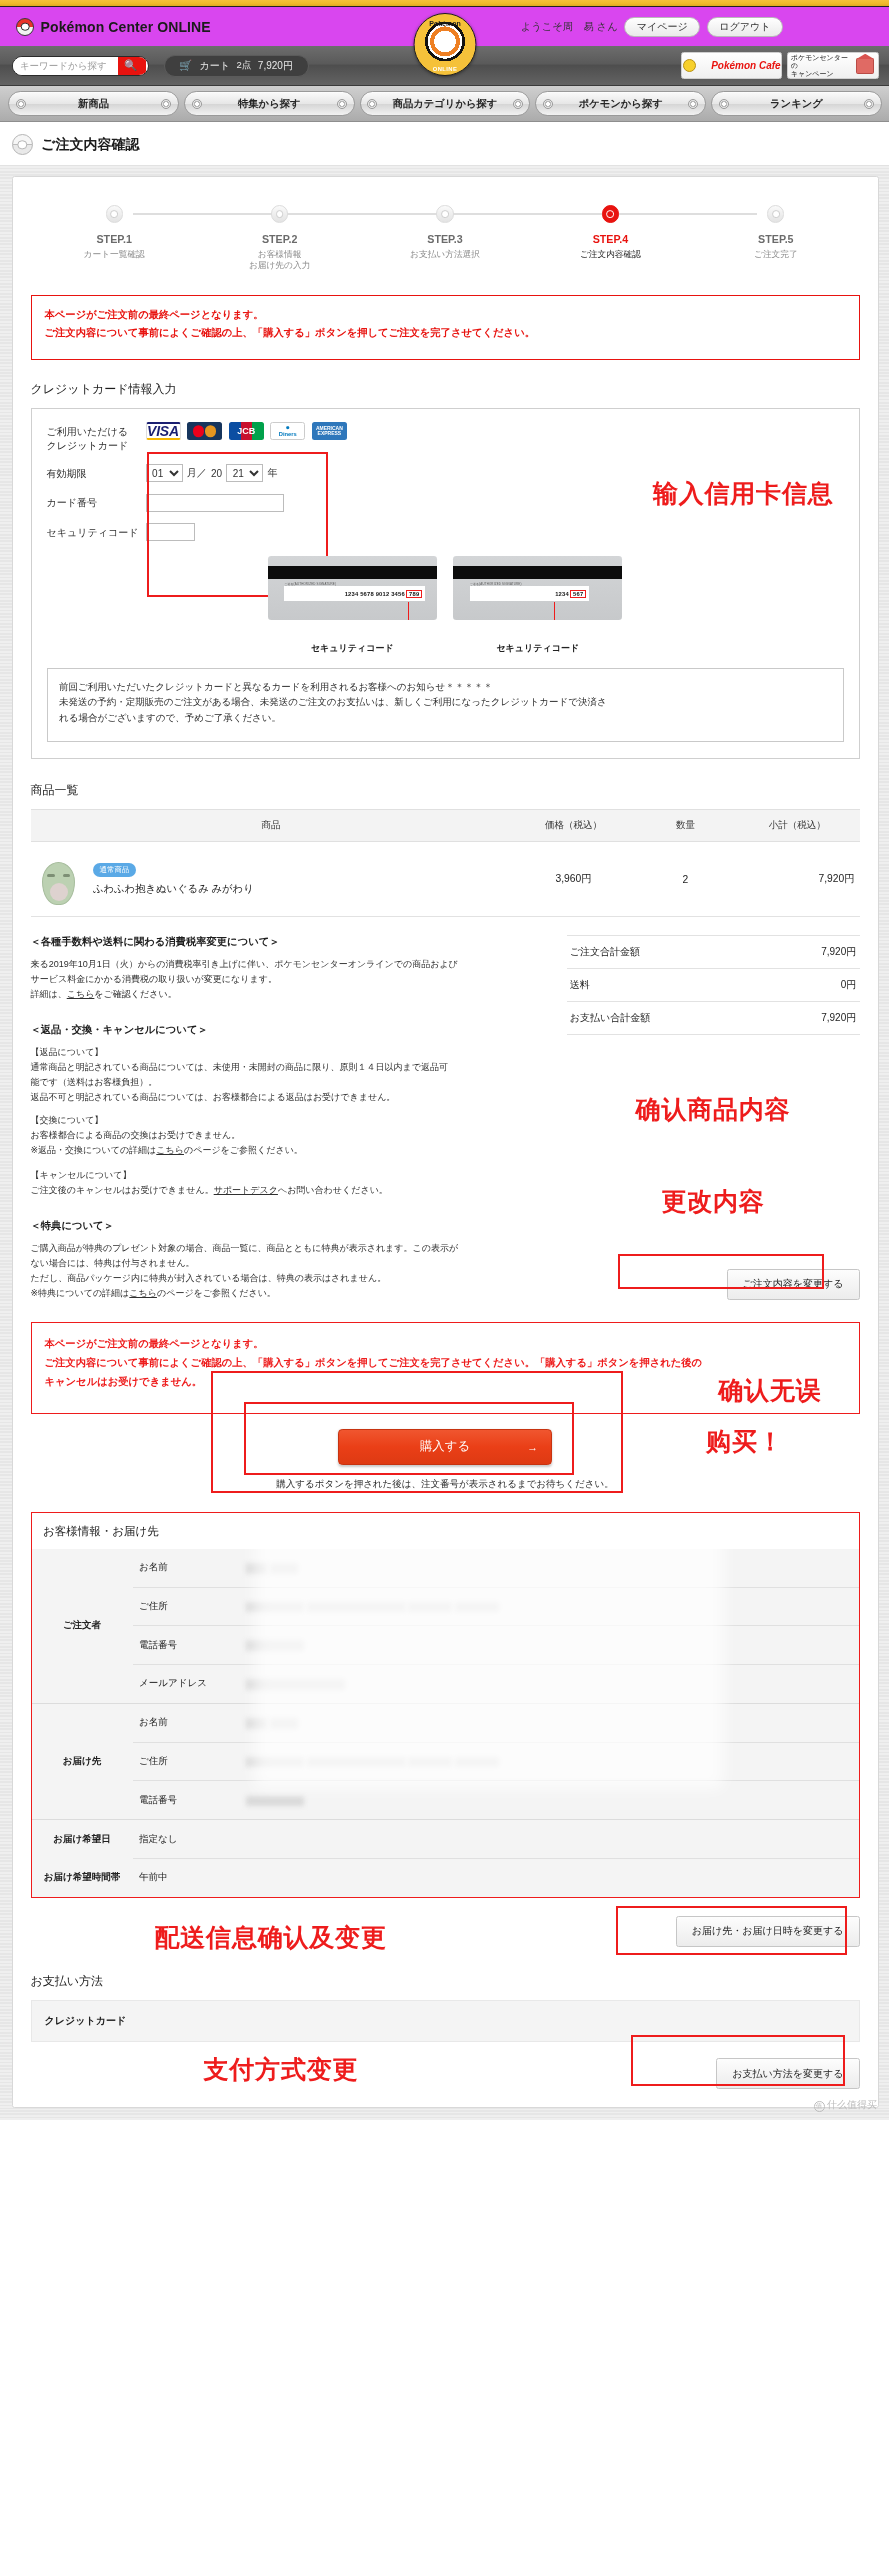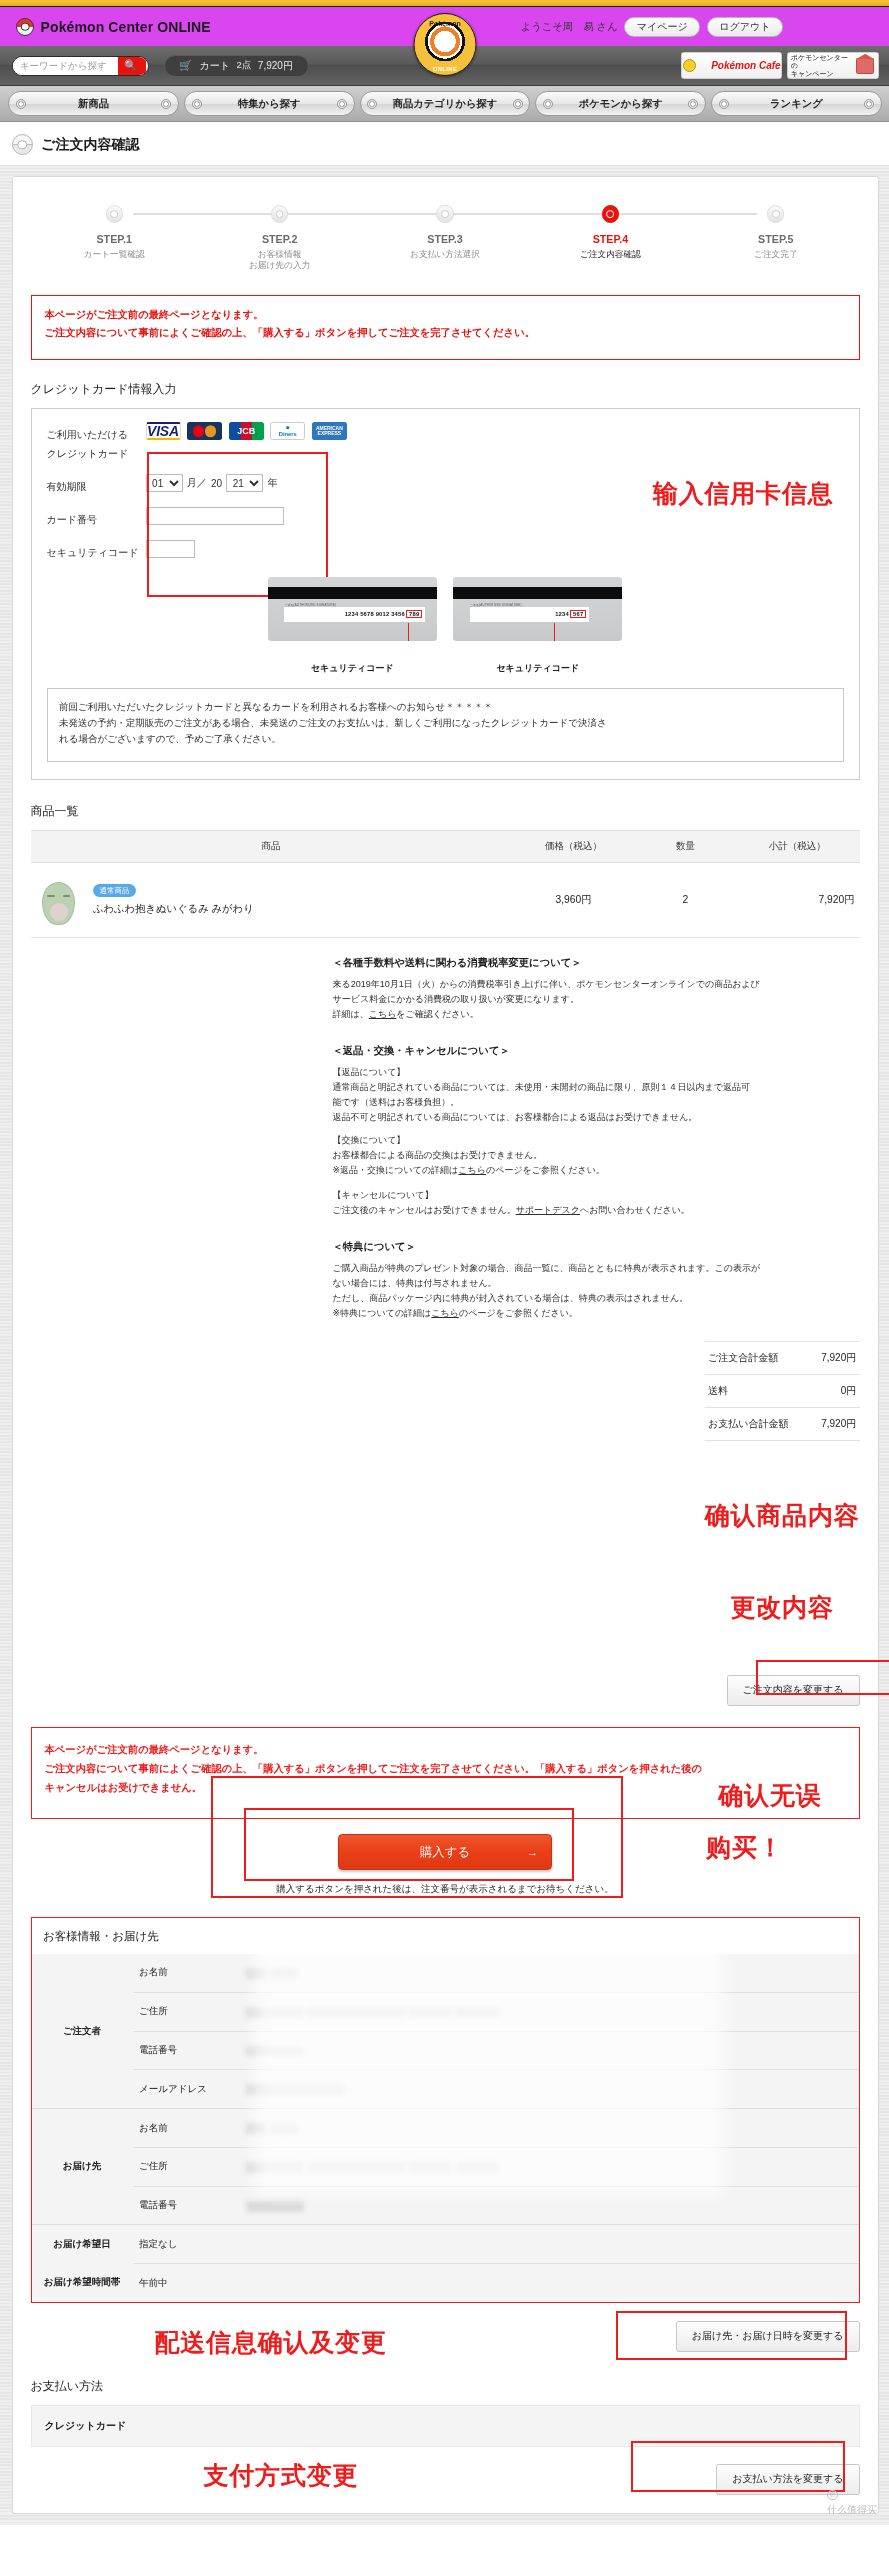--- a/index.html
+++ b/index.html
@@ -213,21 +213,21 @@
   .alert-red {
     border: 1.6px solid #e8130f; padding: 10.7px 13px 16.5px 13px; margin: 6.6px 0 21.4px 0;
   }
   .alert-red p { color: #e8130f; font-size: 10.3px; font-weight: bold; line-height: 18px; }
 
   .sec-h { font-size: 12px; color: #1c1c1c; margin-bottom: 10px; }
 
   
   .cc-panel { border: 0.8px solid #cfcfcf; padding: 13px 15px 16.5px 15px; position: relative; }
   .cc-row { display: flex; align-items: flex-start; margin-bottom: 11.5px; }
-  .cc-label { width: 99px; font-size: 10px; color: #2f2f2f; line-height: 19px; padding-top: 2.5px; }
+  .cc-label { width: 99px; font-size: 10px; color: #2f2f2f; line-height: 14px; padding-top: 2.5px; }
   .cc-field { flex: 1; }
   .card-logos { display: flex; gap: 6.6px; align-items: center; }
   .clogo { height: 18px; border-radius: 2.5px; display:flex; align-items:center; justify-content:center;
            font-size: 7.4px; font-weight:bold; overflow:hidden; }
   .clogo.visa { width: 35px; background:#fff; border:0.8px solid #ddd; color:#1a1f71;
                 font-style: italic; font-size: 14px; letter-spacing:-0.2px;
                 border-top: 2.5px solid #1a1f71; border-bottom: 2.5px solid #f7b600;}
   .clogo.mc { width: 35px; background:#16355d; position: relative;}
   .clogo.mc::before, .clogo.mc::after{
     content:""; position:absolute; top:50%; transform:translateY(-50%);
@@ -307,21 +307,21 @@
   .plush .eye.l { left: 4.1px; } .plush .eye.r { right: 4.1px; }
   .badge-normal {
     display: inline-block; background: #5aa9e6; color: #fff; font-size: 7.4px;
     padding: 1.6px 6.6px; border-radius: 7.4px; margin-bottom: 5px;
   }
   .prod-name { font-size: 10.3px; color: #222; }
   .ta-c { text-align: center; }
   .ta-r { text-align: right; padding-right: 5px !important; }
 
   
-  .lower { display: flex; gap: 20px; margin-top: 16.5px; align-items: flex-end; flex-direction: column; }
+  .lower { display: flex; gap: 9px; margin-top: 16.5px; align-items: center; }
   .lower-left { width: 527px; }
   .lower-right { flex: 1; }
   .tx-h { font-size: 10.3px; font-weight: bold; color: #1e1e1e; margin: 13px 0 7.4px 0; }
   .tx-h.first { margin-top: 1.6px; }
   .tx-p { font-size: 9px; line-height: 15px; color: #2f2f2f; }
   .lnk { color: #2f2f2f; text-decoration: underline; cursor: pointer; }
 
   table.totals { width: 100%; border-collapse: collapse; }
   table.totals td { padding: 9px 3.3px; font-size: 10px; color: #222; border-bottom: 0.8px solid #e2e2e2; }
   table.totals tr:first-child td { border-top: 0.8px solid #e2e2e2; }
@@ -373,21 +373,21 @@
     position:absolute; background: rgba(255,255,255,.72); filter: blur(7.4px); pointer-events:none;
   }
 
   .ship-change-wrap { display:flex; justify-content:flex-end; margin-top: 18px; position: relative; padding-bottom: 5px;}
   .pay-sec { margin-top: 21.4px; }
   .pay-box { background: #f4f4f4; border: 0.8px solid #e8e8e8; padding: 13px 13px; font-size: 10px; font-weight:bold; color:#222; }
   .pay-change-wrap { display:flex; justify-content:flex-end; margin-top: 16.5px; position: relative; }
 
   .watermark {
     position: absolute; right: 13px; bottom: 8.2px;
-    font-size: 10px; color: #bdbdbd; display:flex; align-items:flex-start; gap:2.5px;flex-direction:column;
+    font-size: 10px; color: #bdbdbd; display:flex; align-items:flex-end; gap:2.5px;
   }
   .wm-ball { width: 10.7px; height:10.7px; border-radius:50%; border:1.2px solid #bdbdbd;
              display:flex;align-items:center;justify-content:center;font-size:6.6px;}
   .footer-strip { height: 11.5px; background: repeating-linear-gradient(0deg,#efefef 0 1.6px,#e6e6e6 1.6px 3.3px); }
 </style>
 </head>
 <body>
 
 <div class="page">
 

